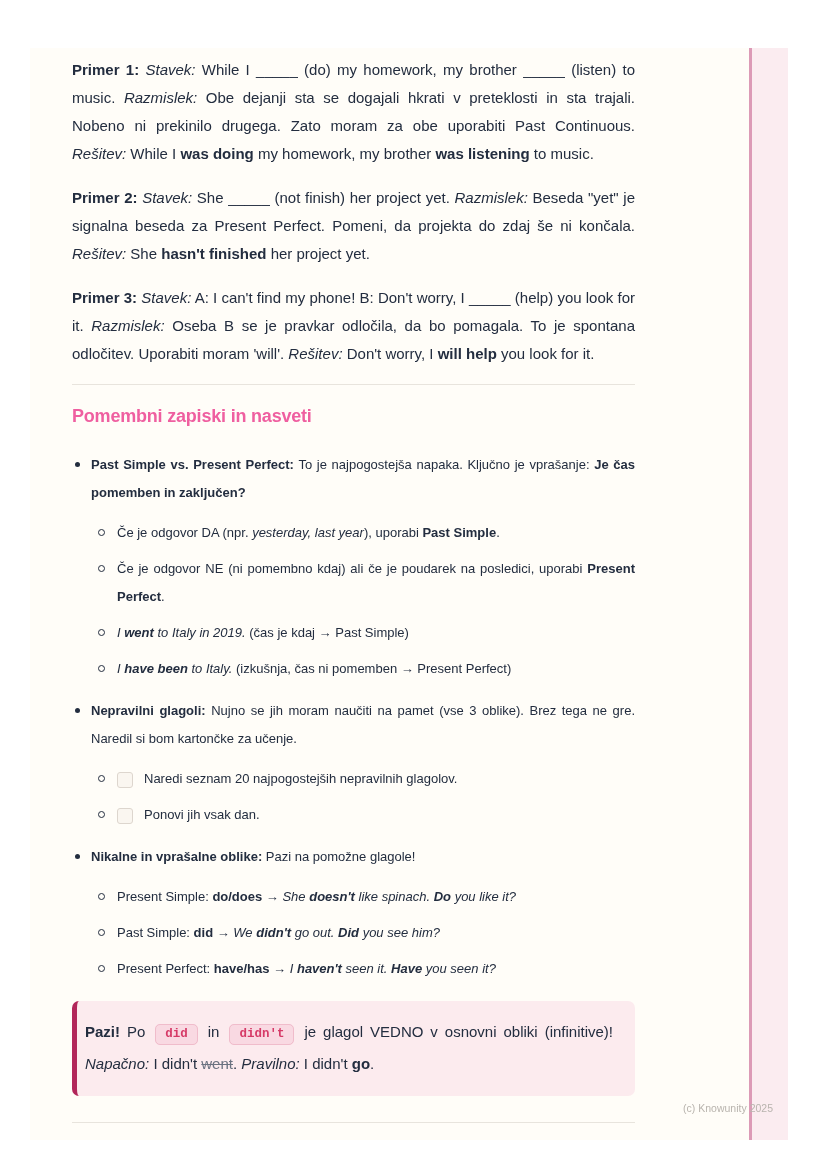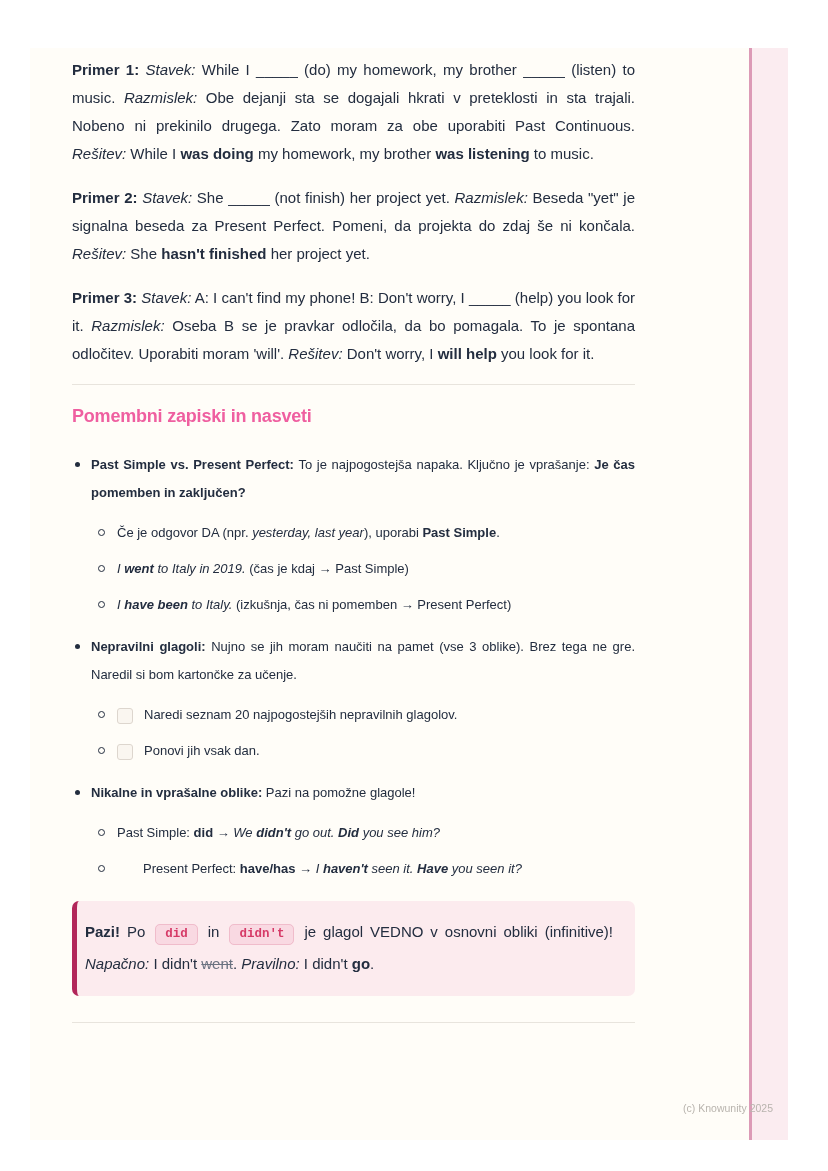--- a/index.html
+++ b/index.html
@@ -23,21 +23,21 @@
   .bi{font-weight:700;font-style:italic;}
   .strike{color:var(--strike);text-decoration:line-through;}
   .chip{font-family:"Liberation Mono","DejaVu Sans Mono",monospace;font-size:12.5px;font-weight:700;
     color:var(--chip-text);background:var(--chip-bg);border:1px solid var(--chip-border);
     border-radius:5px;padding:2px 9px 3px;margin:0 3px;white-space:nowrap;}
   hr.divider{border:none;border-top:1px solid var(--divider);margin:12px 0 16px 0;width:100%;}
   h2.heading{font-size:18px;line-height:30px;font-weight:700;color:var(--accent-heading);
     margin:14px 0 20px 0;letter-spacing:-0.2px;}
   .li1{display:flex;margin:0 0 12px 0;}
   .li2{display:flex;margin:0 0 8px 0;padding-left:26px;}
-  .li1:last-child,.li2:last-child{margin-bottom:18px;gap:26px;}
+  .li1:last-child,.li2:last-child{margin-bottom:18px;}
   .marker{flex:none;}
   .marker.dot{width:5px;height:5px;border-radius:50%;background:var(--text);margin:11px 11px 0 3px;}
   .marker.circ{width:5px;height:5px;border-radius:50%;border:1.5px solid var(--text);
     background:transparent;margin:10px 12px 0 0;}
   .li-body{flex:1;font-size:13px;line-height:28px;text-align:justify;}
   .checkbox{flex:none;width:14px;height:14px;border:1px solid var(--checkbox-border);
     background:var(--checkbox-bg);border-radius:3px;margin:7px 11px 0 0;cursor:pointer;}
   .group-gap{margin-bottom:14px;}
   .callout{background:var(--callout-bg);border-left:5px solid var(--callout-border);
     border-radius:7px;padding:16px 22px 18px 8px;margin:16px 0 0 0;box-sizing:border-box;width:100%;}
@@ -63,20 +63,24 @@
           <div class="li1">
             <span class="marker dot"></span>
             <div class="li-body"><span class="b">Past Simple vs. Present Perfect:</span><span> To je najpogostejša napaka. Ključno je vprašanje: </span><span class="b">Je čas pomemben in zaključen?</span></div>
           </div>
           <div class="li2">
             <span class="marker circ"></span>
             <div class="li-body"><span>Če je odgovor DA (npr. </span><span class="i">yesterday, last year</span><span>), uporabi </span><span class="b">Past Simple</span><span>.</span></div>
           </div>
           <div class="li2">
             <span class="marker circ"></span>
+            <div class="li-body"><span>Če je odgovor NE (ni pomembno kdaj) ali če je poudarek na posledici, uporabi </span><span class="b">Present Perfect</span><span>.</span></div>
+          </div>
+          <div class="li2">
+            <span class="marker circ"></span>
             <div class="li-body"><span class="i">I </span><span class="bi">went</span><span class="i"> to Italy in 2019.</span><span> (čas je kdaj → Past Simple)</span></div>
           </div>
           <div class="li2 group-gap">
             <span class="marker circ"></span>
             <div class="li-body"><span class="i">I </span><span class="bi">have been</span><span class="i"> to Italy.</span><span> (izkušnja, čas ni pomemben → Present Perfect)</span></div>
           </div>
           <div class="li1">
             <span class="marker dot"></span>
             <div class="li-body"><span class="b">Nepravilni glagoli:</span><span> Nujno se jih moram naučiti na pamet (vse 3 oblike). Brez tega ne gre. Naredil si bom kartončke za učenje.</span></div>
           </div>
@@ -89,20 +93,24 @@
             <span class="marker circ"></span>
             <span class="checkbox"></span>
             <div class="li-body"><span>Ponovi jih vsak dan.</span></div>
           </div>
           <div class="li1">
             <span class="marker dot"></span>
             <div class="li-body"><span class="b">Nikalne in vprašalne oblike:</span><span> Pazi na pomožne glagole!</span></div>
           </div>
           <div class="li2">
             <span class="marker circ"></span>
+            <div class="li-body"><span>Present Simple: </span><span class="b">do/does</span><span> → </span><span class="i">She </span><span class="bi">doesn't</span><span class="i"> like spinach. </span><span class="bi">Do</span><span class="i"> you like it?</span></div>
+          </div>
+          <div class="li2">
+            <span class="marker circ"></span>
             <div class="li-body"><span>Past Simple: </span><span class="b">did</span><span> → </span><span class="i">We </span><span class="bi">didn't</span><span class="i"> go out. </span><span class="bi">Did</span><span class="i"> you see him?</span></div>
           </div>
           <div class="li2 group-gap">
             <span class="marker circ"></span>
             <div class="li-body"><span>Present Perfect: </span><span class="b">have/has</span><span> → </span><span class="i">I </span><span class="bi">haven't</span><span class="i"> seen it. </span><span class="bi">Have</span><span class="i"> you seen it?</span></div>
           </div>
         </div>
       <div class="callout">
         <p class="callout-text"><span class="b">Pazi!</span><span> Po </span><span class="chip">did</span><span> in </span><span class="chip">didn't</span><span> je glagol VEDNO v osnovni obliki (infinitive)! </span><span class="i">Napačno:</span><span> I didn't </span><span class="strike">went</span><span>. </span><span class="i">Pravilno:</span><span> I didn't </span><span class="b">go</span><span>.</span></p>
       </div>

